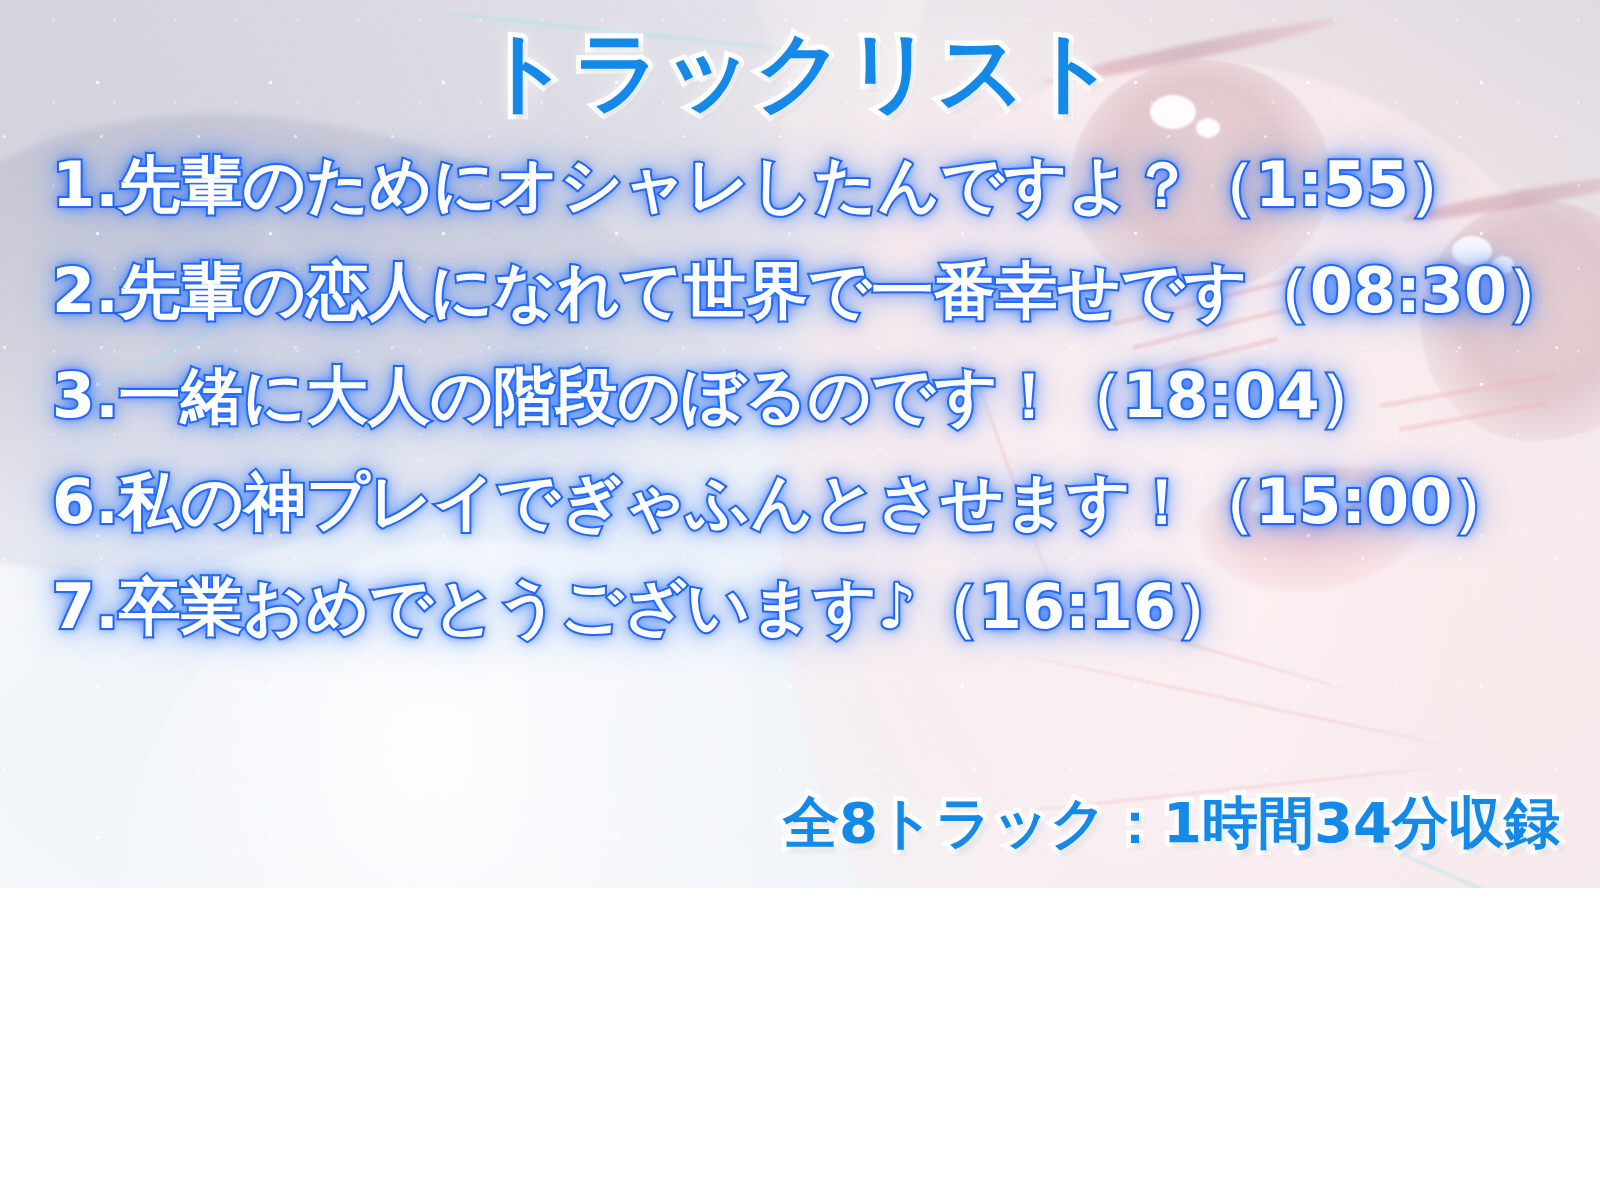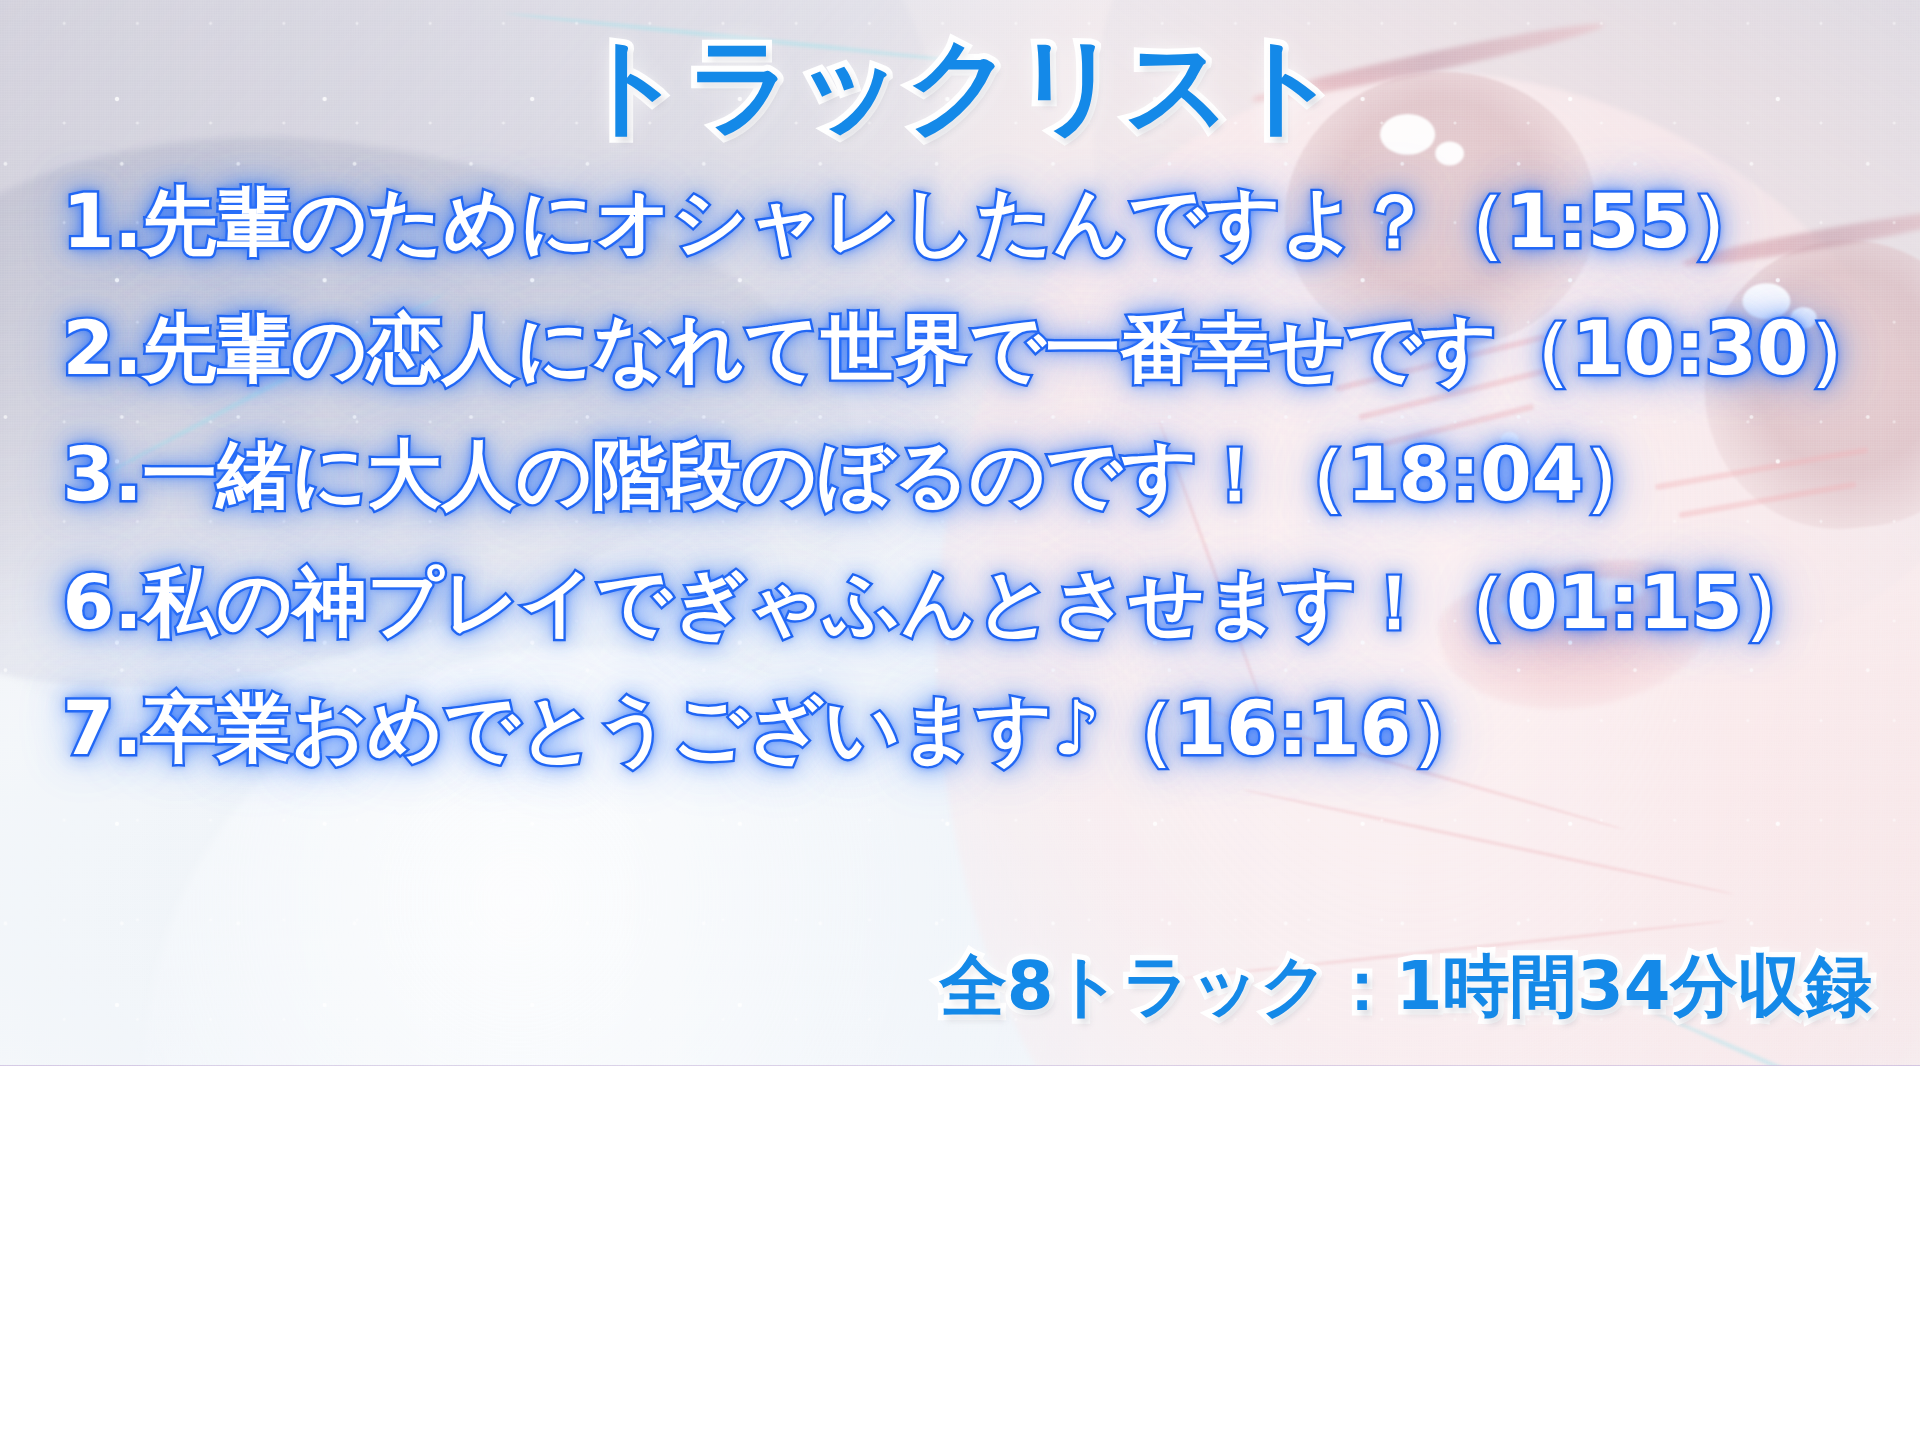--- a/index.html
+++ b/index.html
@@ -8,21 +8,21 @@
     padding: 0;
     background: #ffffff;
   }
 
   #poster {
     position: relative;
     width: 1600px;
     height: 888px;
     overflow: hidden;
     font-family: "DejaVu Sans", "Liberation Sans", sans-serif;
-    background: #4c1d95;
+    background: #000000;
   }
 
   
   .bg-layer {
     position: absolute;
     inset: 0;
     pointer-events: none;
   }
 
   
@@ -331,22 +331,22 @@
     <div class="grain"></div>
     <div class="wash"></div>
   </div>
 
   <div class="content">
 
     <h1 class="title">トラックリスト</h1>
 
     <ol class="tracklist">
       <li class="track">1.先輩のためにオシャレしたんですよ？（1:55）</li>
-      <li class="track">2.先輩の恋人になれて世界で一番幸せです（10:30）</li>
+      <li class="track">2.先輩の恋人になれて世界で一番幸せです（08:30）</li>
       <li class="track">3.一緒に大人の階段のぼるのです！（18:04）</li>
-      <li class="track">6.私の神プレイでぎゃふんとさせます！（01:15）</li>
+      <li class="track">6.私の神プレイでぎゃふんとさせます！（15:00）</li>
       <li class="track">7.卒業おめでとうございます♪（16:16）</li>
     </ol>
 
     <div class="footer">全8トラック：1時間34分収録</div>
 
   </div>
 </div>
 
 </body></html>

